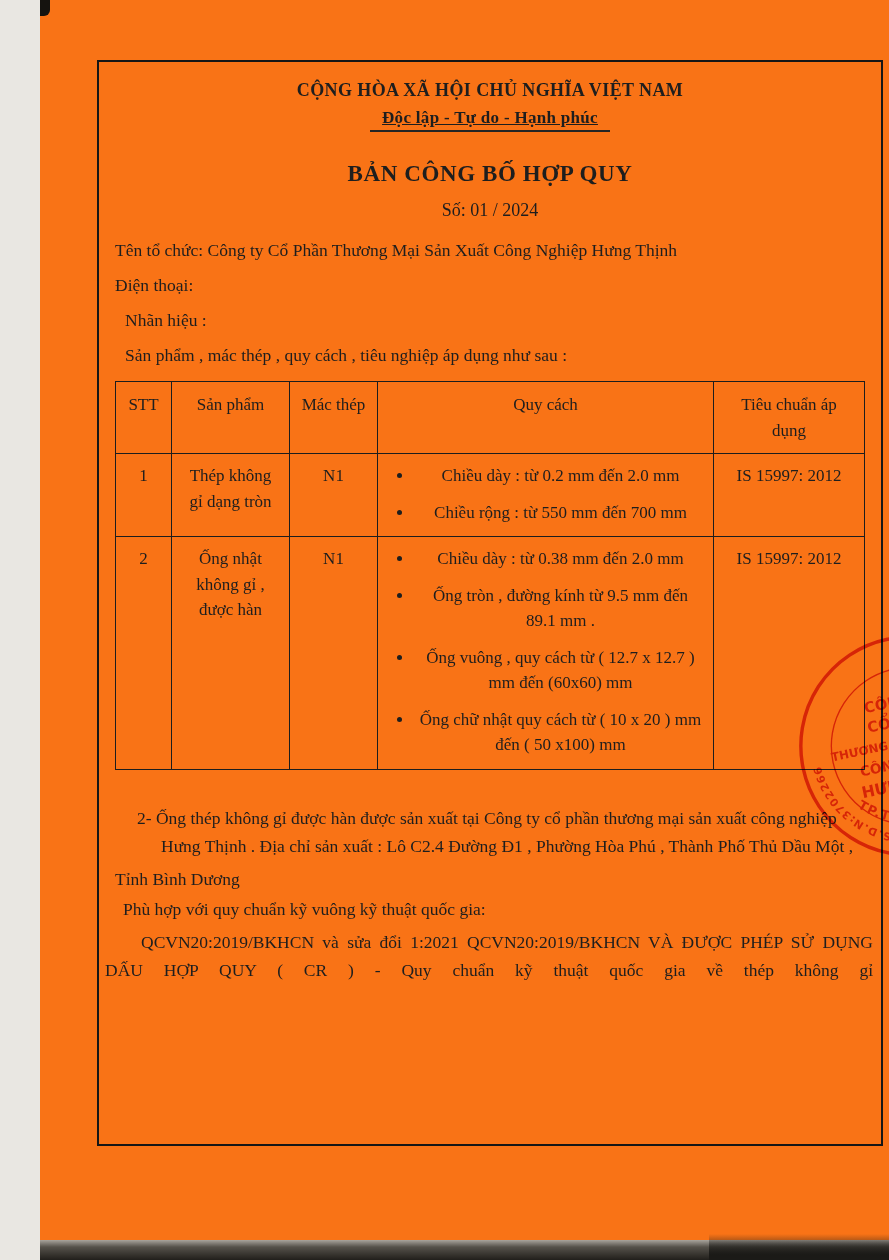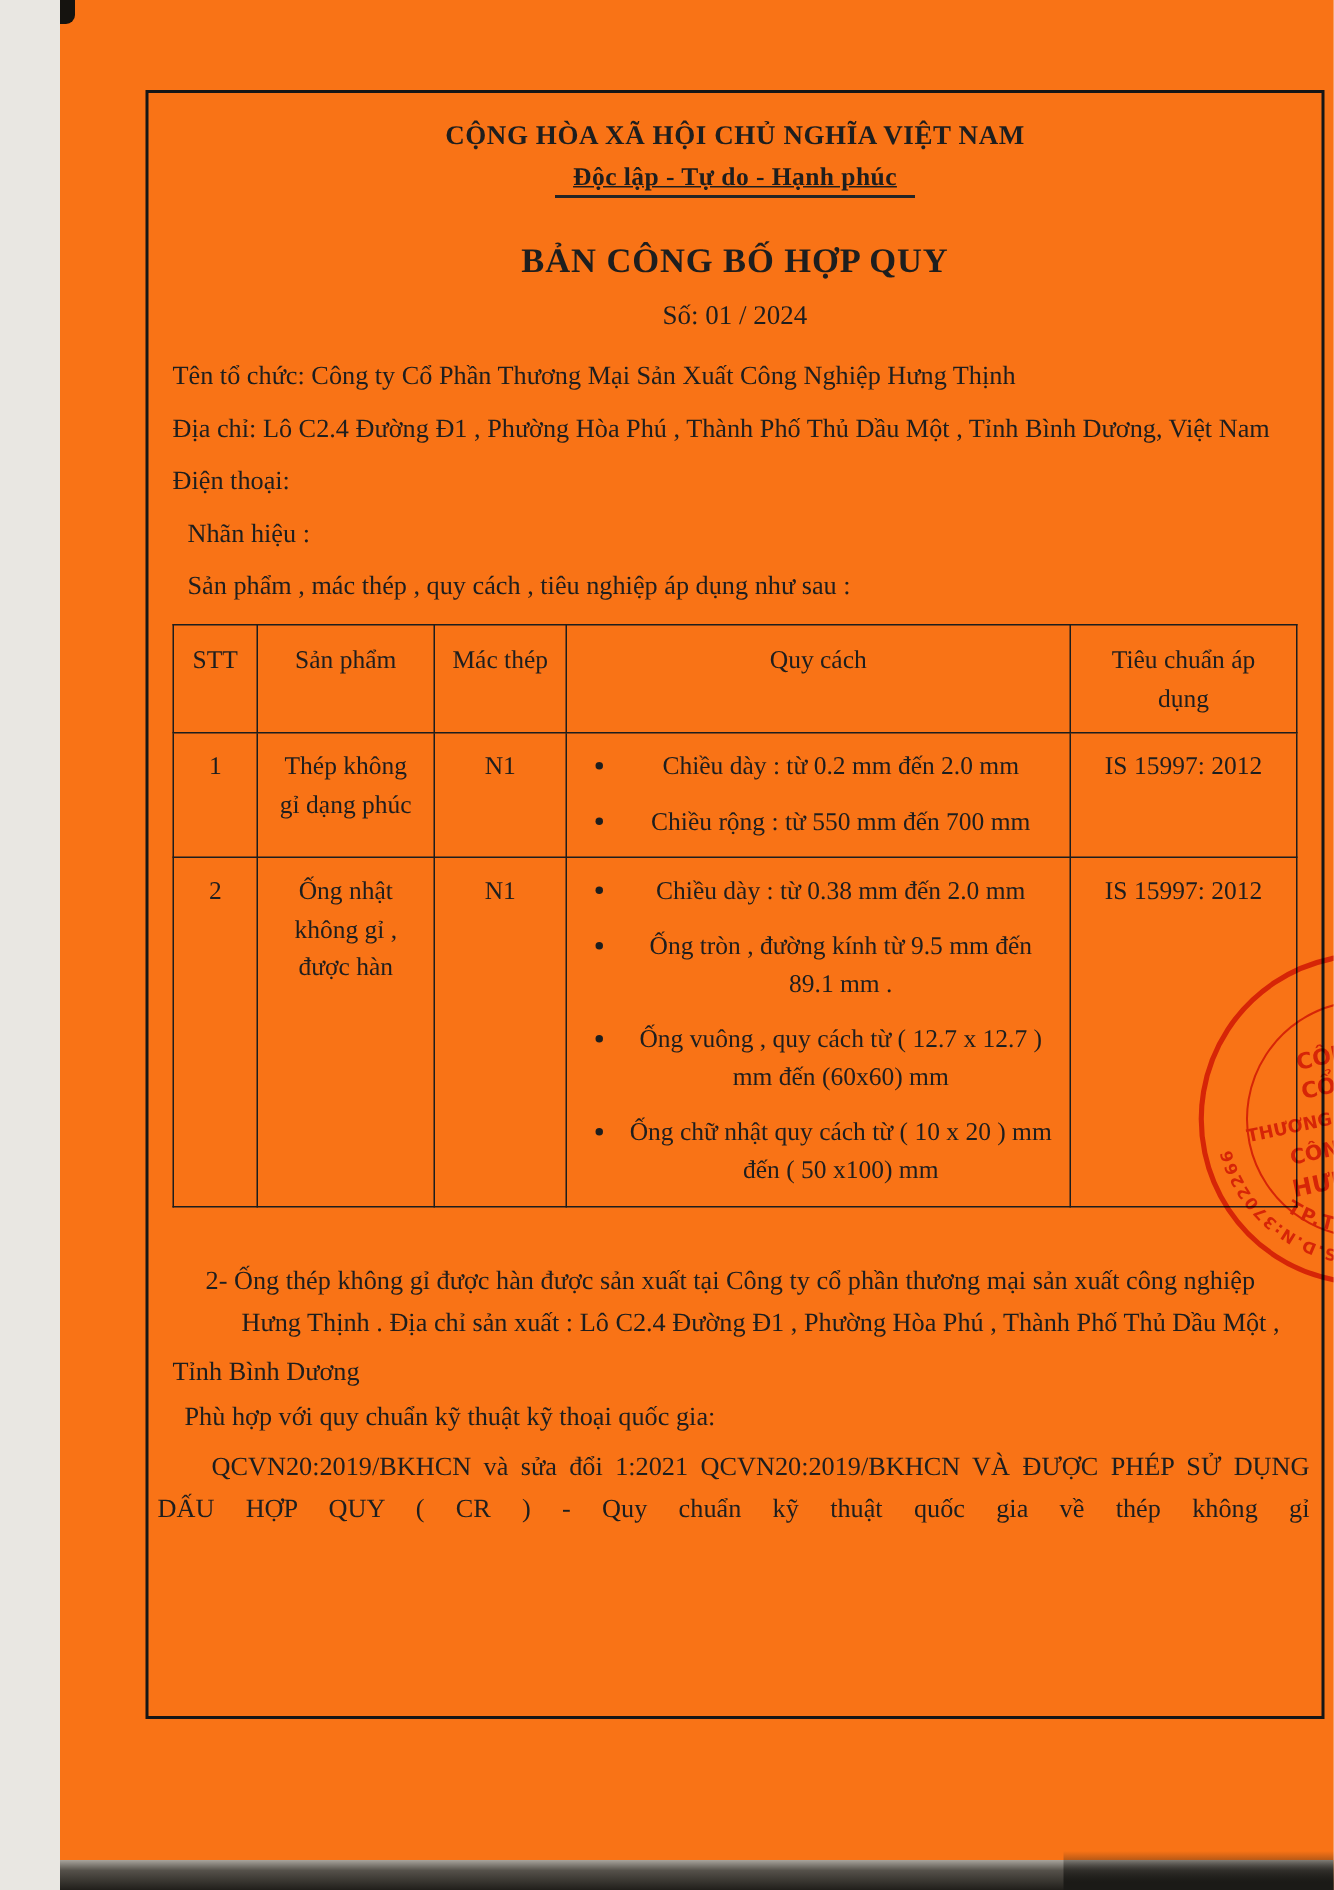--- a/index.html
+++ b/index.html
@@ -102,21 +102,20 @@
   <div class="frame">
 
     <p class="national">CỘNG HÒA XÃ HỘI CHỦ NGHĨA VIỆT NAM</p>
     <p class="motto"><span>Độc lập - Tự do - Hạnh phúc</span></p>
 
     <h1 class="doc-title">BẢN CÔNG BỐ HỢP QUY</h1>
     <p class="doc-no">Số: 01 / 2024</p>
 
     <div class="info">
       <p><span>Tên tổ chức:</span> <span>Công ty Cổ Phần Thương Mại Sản Xuất Công Nghiệp Hưng Thịnh</span></p>
-      <p><span>Địa chỉ:</span> <span>Lô C2.4 Đường Đ1 , Phường Hòa Phú , Thành Phố Thủ Dầu Một , Tỉnh Bình Dương, Việt Nam</span></p>
       <p>Điện thoại:</p>
       <p class="indent">Nhãn hiệu :</p>
       <p class="indent">Sản phẩm , mác thép , quy cách , tiêu nghiệp áp dụng như sau :</p>
     </div>
 
     <table class="spec">
       <colgroup>
         <col class="col-stt">
           <col class="col-sp">
           <col class="col-mac">
@@ -128,21 +127,21 @@
           <th class="ctr">STT</th>
           <th>Sản phẩm</th>
           <th>Mác thép</th>
           <th>Quy cách</th>
           <th>Tiêu chuẩn áp dụng</th>
         </tr>
       </thead>
       <tbody>
         <tr>
           <td class="ctr">1</td>
-          <td>Thép không gỉ dạng phúc</td>
+          <td>Thép không gỉ dạng tròn</td>
           <td class="mac-val">N1</td>
           <td>
             <ul class="qc-list">
               <li>Chiều dày : từ 0.2 mm đến 2.0 mm</li>
               <li>Chiều rộng : từ 550 mm đến 700 mm</li>
             </ul>
           </td>
           <td>IS 15997: 2012</td>
         </tr>
         <tr>
@@ -159,21 +158,21 @@
           </td>
           <td>IS 15997: 2012</td>
         </tr>
       </tbody>
     </table>
 
     <div class="notes">
       <p class="note2">2- Ống thép không gỉ được hàn được sản xuất tại Công ty cổ phần thương mại sản xuất công nghiệp Hưng Thịnh . Địa chỉ sản xuất : Lô C2.4 Đường Đ1 , Phường Hòa Phú , Thành Phố Thủ Dầu Một ,</p>
     </div>
     <p class="province">Tỉnh Bình Dương</p>
-    <p class="conform-intro">Phù hợp với quy chuẩn kỹ thuật kỹ thoại quốc gia:</p>
+    <p class="conform-intro">Phù hợp với quy chuẩn kỹ vuông kỹ thuật quốc gia:</p>
     <p class="conform-body">QCVN20:2019/BKHCN và sửa đổi 1:2021 QCVN20:2019/BKHCN VÀ ĐƯỢC PHÉP SỬ DỤNG DẤU HỢP QUY ( CR ) - Quy chuẩn kỹ thuật quốc gia về thép không gỉ</p>
 
   </div>
 
   <svg class="stamp" viewBox="0 0 240 240">
     <defs>
       <path id="arcLeft" d="M 111 210 A 93 93 0 0 1 27 111" fill="none"></path>
       <path id="arcBottom" d="M 32 132 A 92 92 0 0 0 208 132" fill="none"></path>
     </defs>
     <circle cx="120" cy="120" r="111" fill="none" stroke-width="3.5" stroke="#d8392e"></circle>

